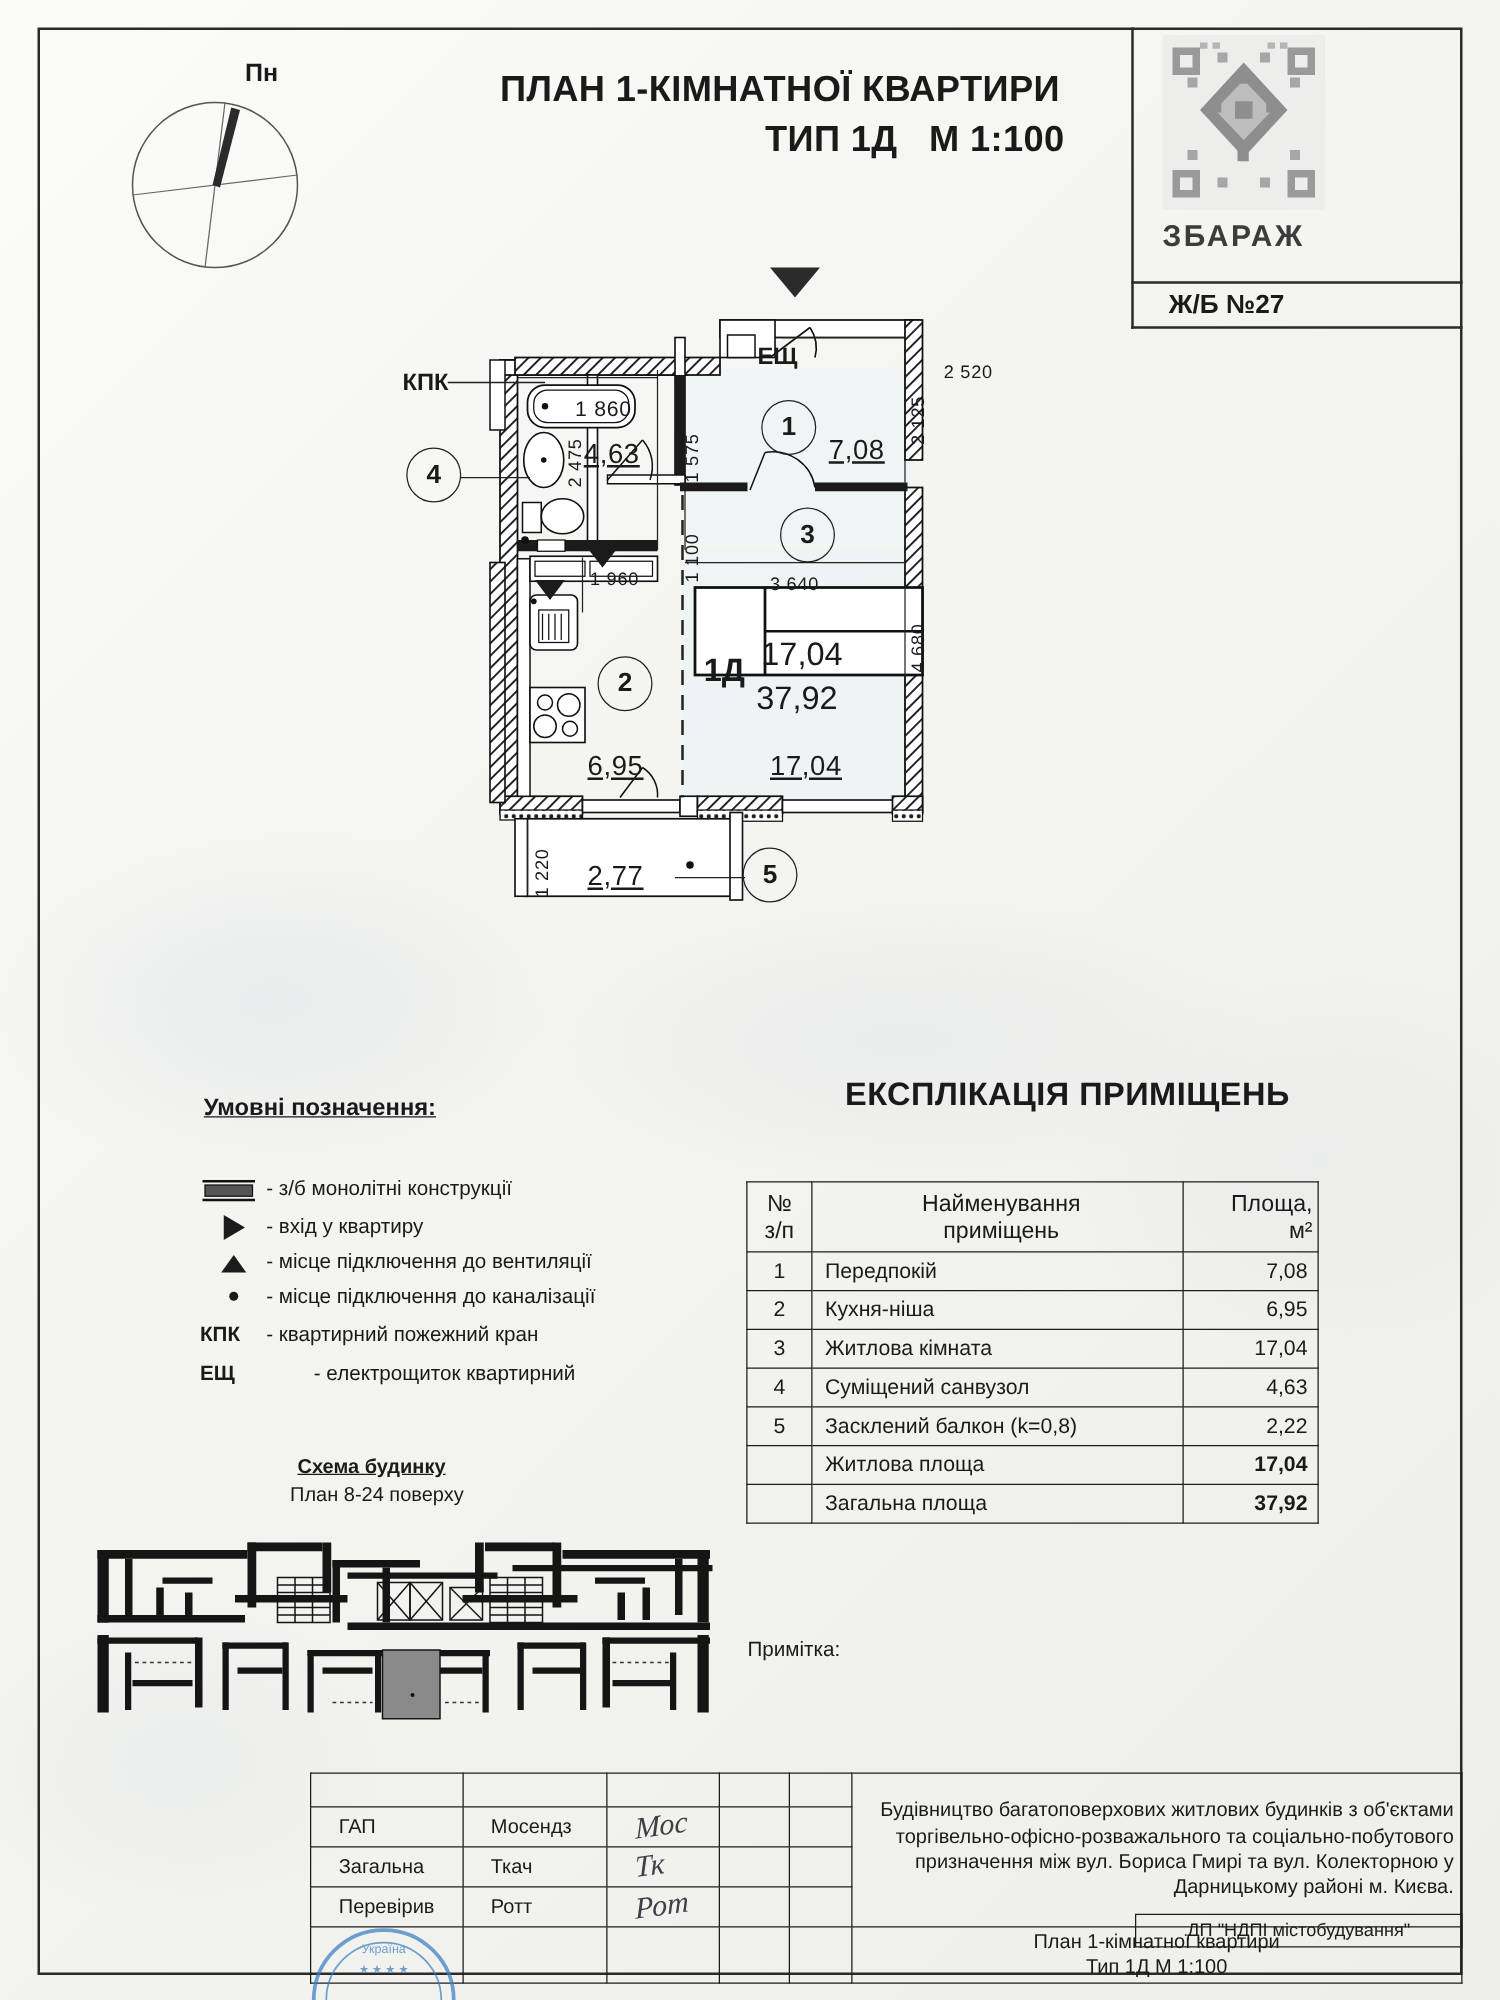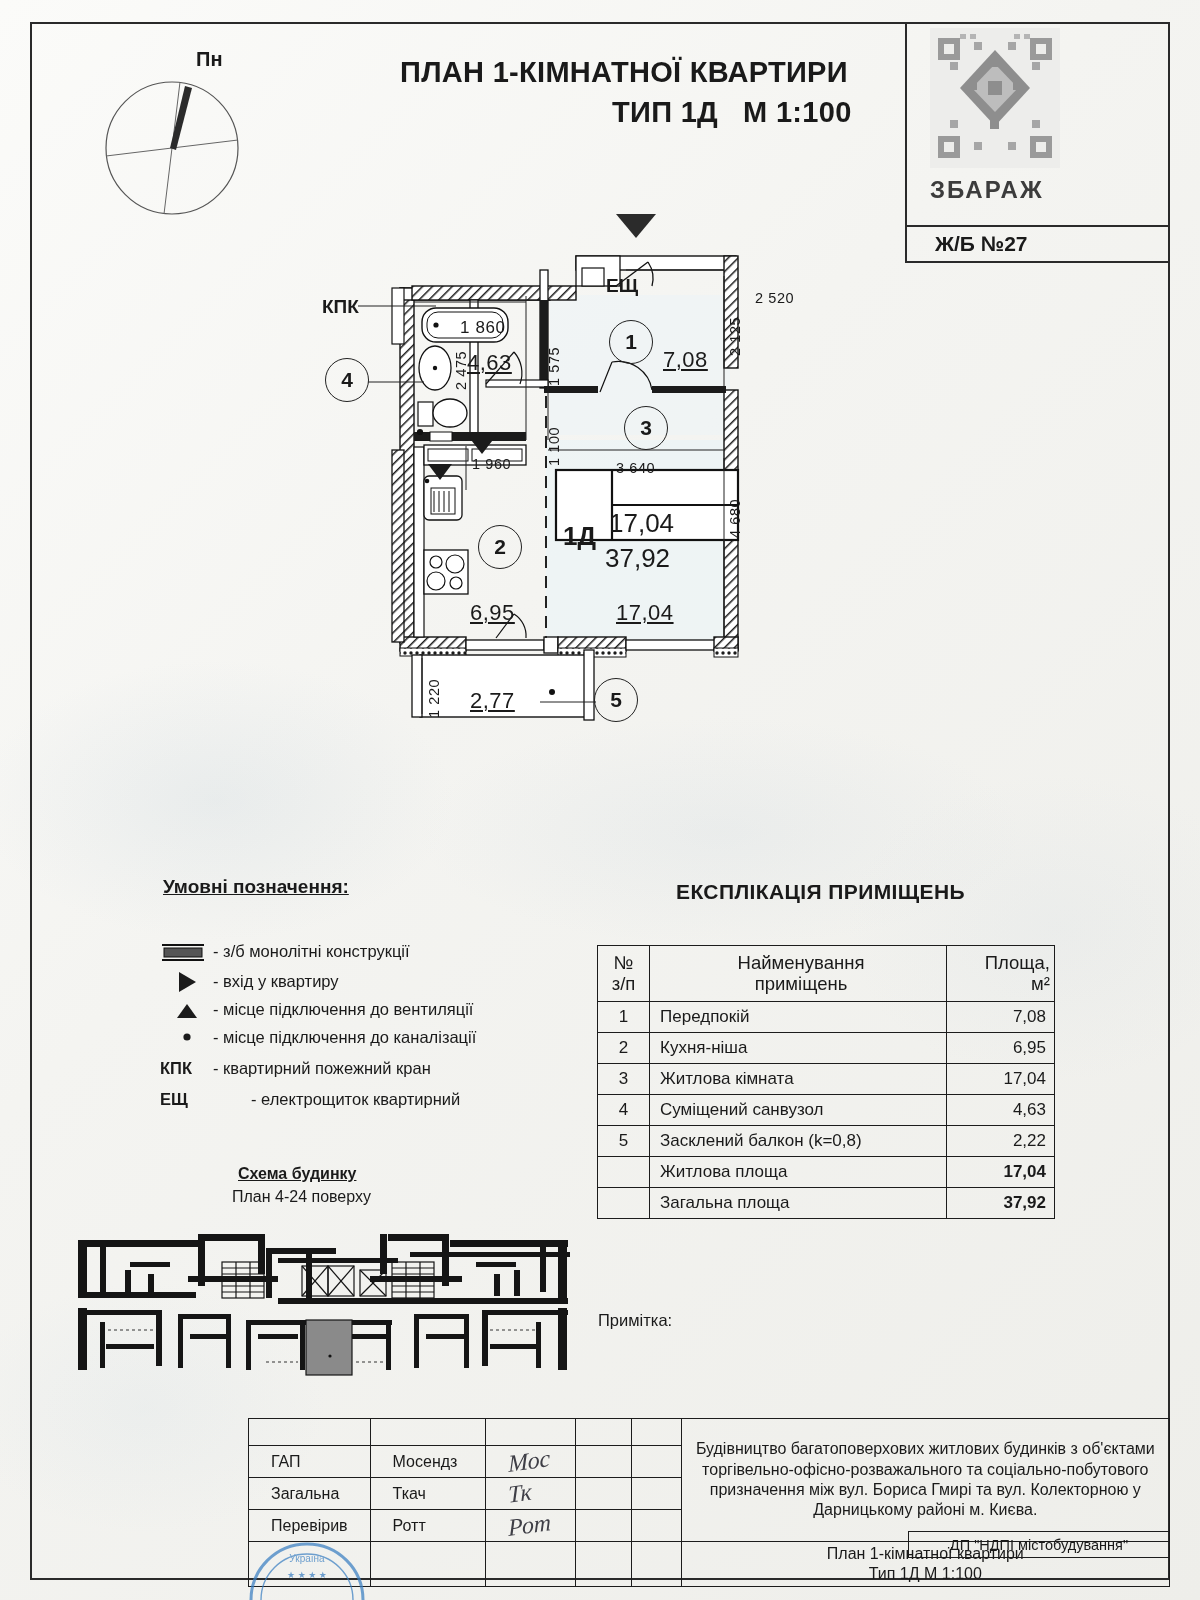--- a/index.html
+++ b/index.html
@@ -61,41 +61,41 @@
   #legend-title { left:163px; top:876px; font-size:19px; font-weight:bold; text-decoration:underline; }
   .legrow { position:absolute; font-size:16.5px; }
   .legsym { position:absolute; }
 
   
   #scheme-title { left:238px; top:1165px; font-size:16px; font-weight:bold; text-decoration:underline;text-align:right; }
   #scheme-sub { left:232px; top:1188px; font-size:16px; }
   #schemeimg { position:absolute; left:70px; top:1222px; width:505px; height:155px; }
 
   
-  #exp-title { left:676px; top:880px; font-size:21px; font-weight:bold; letter-spacing:.4px; }
+  #exp-title { left:676px; top:860px; font-size:26px; font-weight:bold; letter-spacing:.4px; }
   #exptable { position:absolute; left:597px; top:945px; width:458px; border-collapse:collapse; }
   #exptable td, #exptable th { border:1.6px solid #1c1c1c; font-size:17px; padding:5px 8px; }
   #exptable .cnum { width:52px; text-align:center; }
   #exptable .cname { text-align:left; padding-left:10px; }
   #exptable .carea { width:108px; text-align:right; }
   #exptable thead td { text-align:center; font-size:18.5px; line-height:1.15; padding:6px 4px; }
   #exptable .sum td { font-weight:bold; }
   #exptable .sum td.cname { font-weight:normal; }
 
   #note { position:absolute; left:598px; top:1310px; font-size:16.5px; line-height:1.32; width:460px; }
 
   
   #tb { position:absolute; left:248px; top:1418px; width:922px; height:140px; }
   #tb table { border-collapse:collapse; }
   #tb td { border:1.5px solid #1c1c1c; font-size:16px; padding:2px 22px; height:27px; }
   .sigcell { width:72px; }
   .signature { font-family:"Liberation Serif", serif; font-style:italic; font-size:24px;
                color:#20202a; transform:rotate(-8deg) skewX(-6deg); display:inline-block; opacity:.85;}
 
-  #projdesc { font-size:13.6px; line-height:1.28; text-align:center; padding:3px 6px !important;margin-top:44px; }
+  #projdesc { font-size:13.6px; line-height:1.28; text-align:right; padding:3px 6px !important;margin-top:44px; }
   #plantitlecell { font-size:16.5px; text-align:center; line-height:1.25; }
   #orgcell { font-size:14.5px; text-align:center; }
 
   
   #stamp { position:absolute; left:232px; top:1538px; width:150px; height:80px; overflow:hidden; opacity:.72;}
 </style>
 </head>
 <body>
 
 <div class="page">
@@ -345,21 +345,21 @@
   </svg>
   <div class="t legrow" style="left:213px; top:1028px;">- місце підключення до каналізації</div>
 
   <div class="t legrow bold" style="left:160px; top:1059px;">КПК</div>
   <div class="t legrow" style="left:213px; top:1059px;">- квартирний пожежний кран</div>
 
   <div class="t legrow bold" style="left:160px; top:1090px;">ЕЩ</div>
   <div class="t legrow" style="left:213px; top:1090px;margin-left:38px;">- електрощиток квартирний</div>
 
   <div class="t" id="scheme-title">Схема будинку</div>
-  <div class="t" id="scheme-sub">План 4-24 поверху</div>
+  <div class="t" id="scheme-sub">План 8-24 поверху</div>
 
   <svg id="schemeimg" viewBox="0 0 505 155">
     <g fill="#151515">
 
       <rect x="8" y="18" width="9" height="58"></rect>
       <rect x="8" y="18" width="120" height="7"></rect>
       <rect x="128" y="12" width="7" height="52"></rect>
       <rect x="128" y="12" width="60" height="7"></rect>
       <rect x="188" y="12" width="7" height="40"></rect>
       <rect x="118" y="54" width="90" height="6"></rect>

